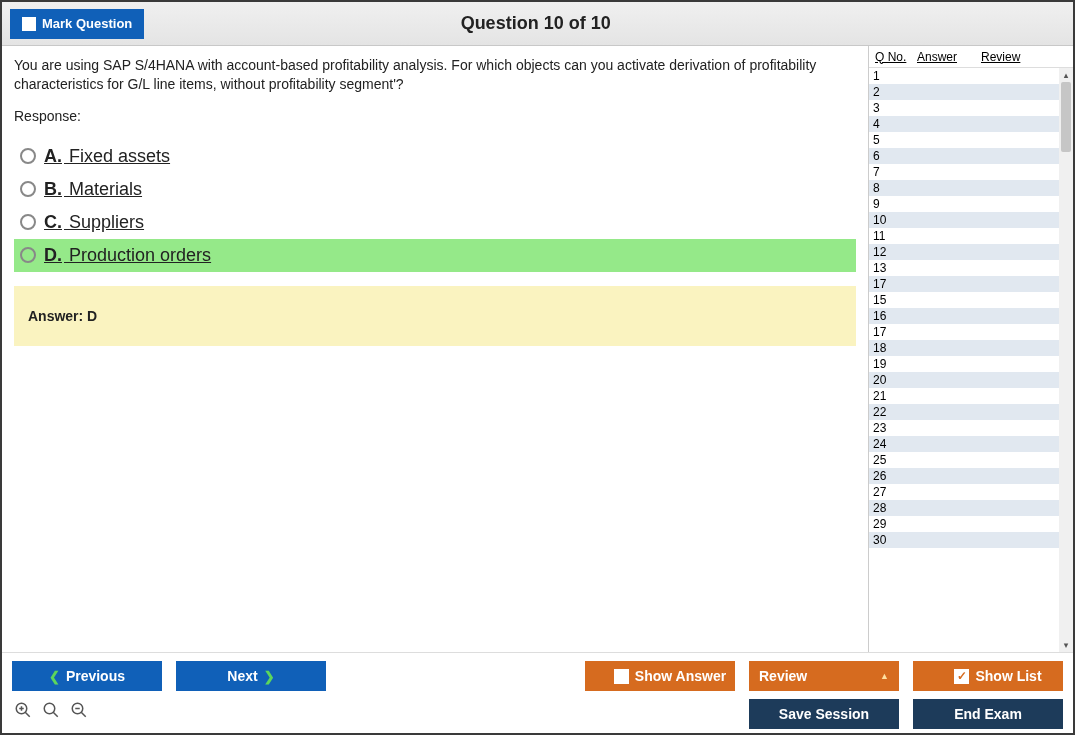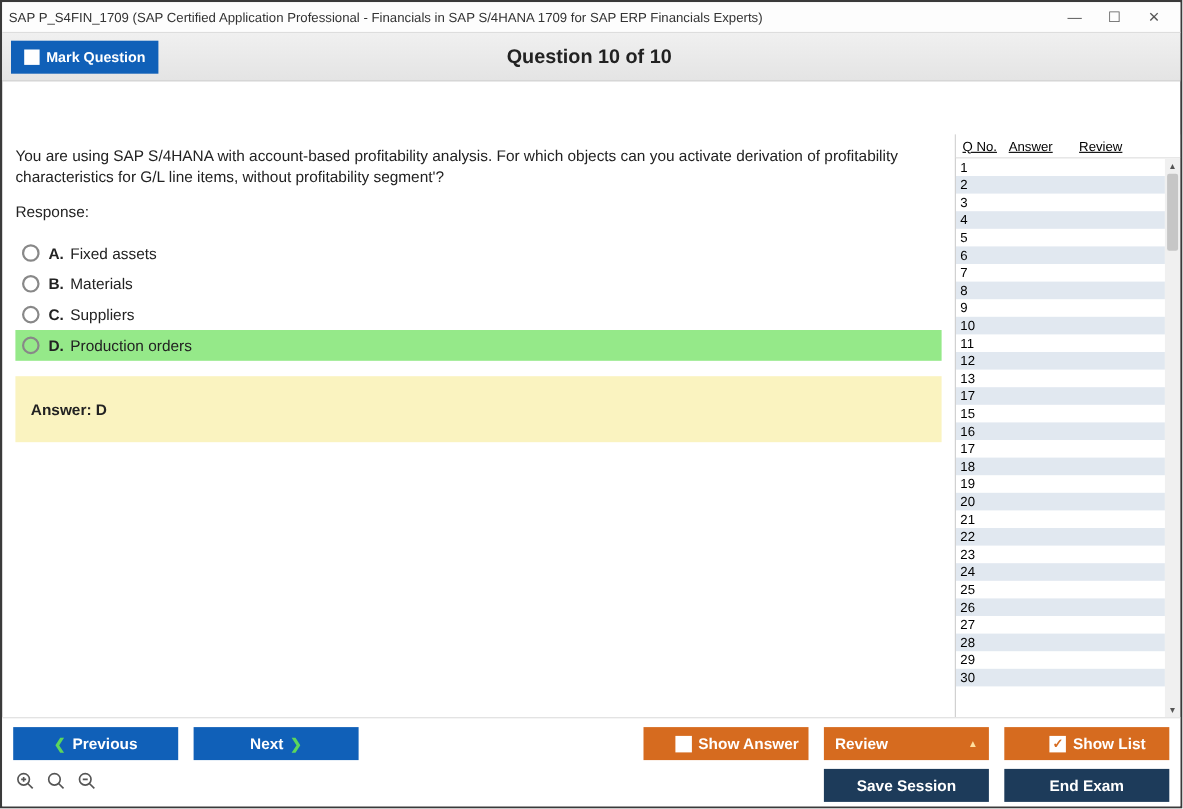--- a/index.html
+++ b/index.html
@@ -6,26 +6,26 @@
   body { background: #f0f0f0; display: flex; justify-content: center; align-items: center; min-height: 100vh; }
   .window { width: 1075px; height: 735px; background: #fff; border: 2px solid #3a3a3a; display: flex; flex-direction: column; }
   .titlebar { height: 28px; display: flex; align-items: center; padding: 0 6px; font-size: 12px; color: #333; border-bottom: 1px solid #ddd; background: #fdfdfd; }
   .titlebar-text { flex: 1; }
   .win-controls { display: flex; gap: 0; }
   .win-btn { width: 36px; height: 24px; display: flex; align-items: center; justify-content: center; color: #555; font-size: 13px; cursor: pointer; }
   .header-bar { height: 44px; background: linear-gradient(#f0f0f0, #e4e4e4); border-bottom: 1px solid #c8c8c8; display: flex; align-items: center; padding: 0 8px; }
   .mark-btn { background: #1060b8; color: #fff; font-weight: bold; font-size: 13px; height: 30px; padding: 0 12px; display: flex; align-items: center; gap: 6px; border: 0; cursor: pointer; }
   .mark-btn .box { width: 14px; height: 14px; background: #fff; display: inline-block; }
   .header-title { flex: 1; text-align: center; font-size: 18px; font-weight: bold; color: #222; }
-  .content-row { flex: 1; display: flex; overflow: hidden; margin-top: 48px; }
+  .content-row { flex: 1; display: flex; overflow: hidden; }
   .question-area { flex: 1; padding: 10px 12px 6px 12px; overflow: auto; font-size: 14px; color: #222; }
   .question-text { line-height: 1.35; margin-bottom: 14px; }
   .response-label { margin-bottom: 16px; }
   .options { }
-  .option-row { display: flex; align-items: center; gap: 8px; padding: 6px 6px; font-size: 14px; }
+  .option-row { display: flex; align-items: center; gap: 8px; padding: 6px 6px; font-size: 18px; text-decoration: underline; }
   .option-row.correct { background: #95e989; }
   .radio { width: 16px; height: 16px; border: 2px solid #888; border-radius: 50%; flex-shrink: 0; }
   .opt-letter { font-weight: bold; margin-right: 2px; }
   .answer-box { margin-top: 14px; background: #faf3c0; padding: 22px 14px; font-weight: bold; font-size: 14px; }
   .side-panel { width: 205px; border-left: 1px solid #ccc; display: flex; flex-direction: column; font-size: 12px; }
   .side-header { display: flex; height: 22px; align-items: center; border-bottom: 1px solid #ddd; background: #fff; }
   .side-header div { text-align: left; padding-left: 6px; text-decoration: underline; }
   .col-qno { width: 42px; }
   .col-ans { width: 64px; }
   .col-mark { flex: 1; }
@@ -51,28 +51,20 @@
   .zoom-icons { display: flex; gap: 6px; color: #555; font-size: 18px; }
   .zoom-btn { cursor: pointer; width: 22px; height: 22px; display: flex; align-items: center; justify-content: center; }
   .checkbox-white { width: 15px; height: 15px; background: #fff; display: inline-flex; align-items: center; justify-content: center; }
   .checkmark { color: #d66b1f; font-size: 12px; font-weight: bold; }
   .review-arrow { font-size: 9px; color: #ffe0a0; }
 </style>
 </head>
 <body>
 
 <div class="window">
-  <div class="titlebar">
-    <span class="titlebar-text">SAP P_S4FIN_1709 (SAP Certified Application Professional - Financials in SAP S/4HANA 1709 for SAP ERP Financials Experts)</span>
-    <div class="win-controls">
-      <div class="win-btn">—</div>
-      <div class="win-btn">☐</div>
-      <div class="win-btn">✕</div>
-    </div>
-  </div>
 
   <div class="header-bar">
     <button class="mark-btn">
       <span class="box"></span>
       <span>Mark Question</span>
     </button>
     <div class="header-title">Question 10 of 10</div>
     <div style="width:138px"></div>
   </div>
 

